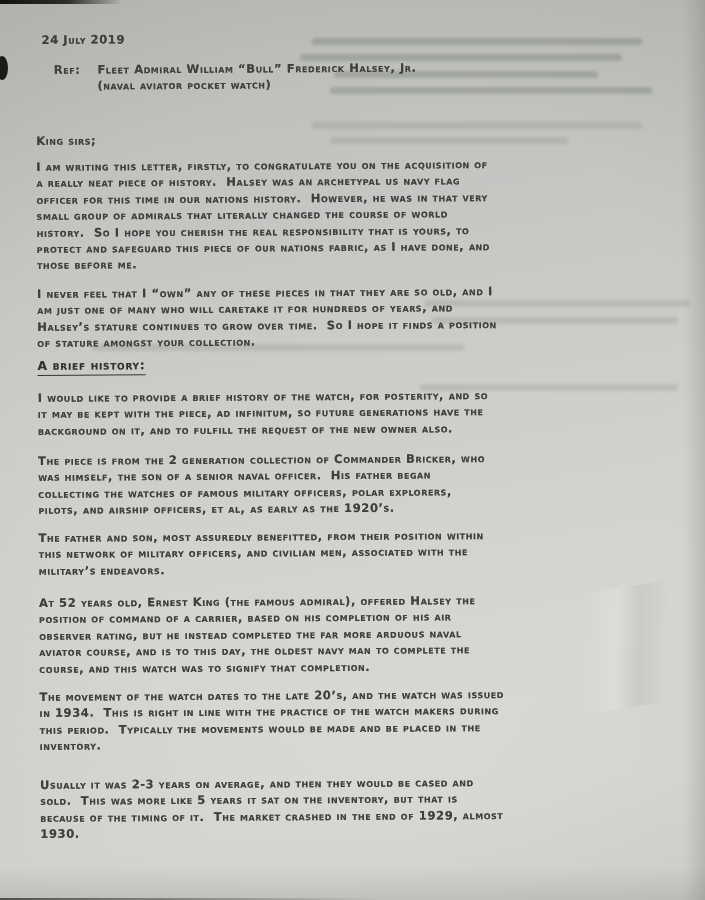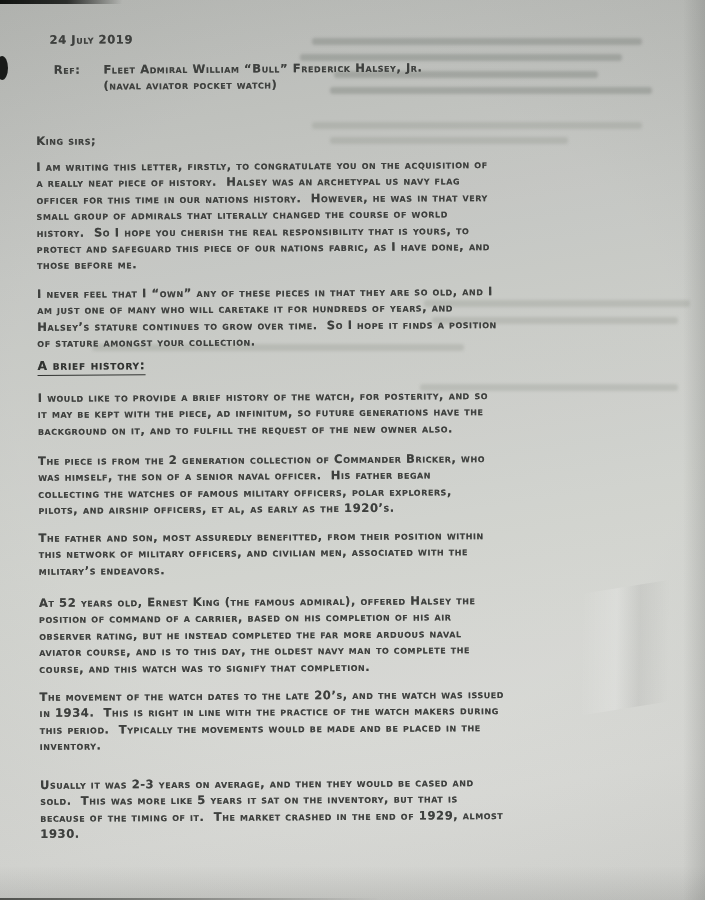--- a/index.html
+++ b/index.html
@@ -58,23 +58,23 @@
     position:absolute;
     font-variant:small-caps;
     font-weight:700;
     font-size:11.6px;
     line-height:16.4px;
     letter-spacing:0.55px;
     color:#3e403e;
     white-space:pre-wrap;
     text-shadow:0 0 0.4px rgba(62,64,62,0.55);
   }
-  .date{left:52px;top:30px;}
+  .date{left:44px;top:30px;}
   .ref-row{left:56px;top:60px;display:flex;}
-  .ref-label{margin-right:23px;}
+  .ref-label{margin-right:17px;}
   .salutation{left:38px;top:131px;}
   .heading{
     left:38px;top:356px;
     font-size:12.4px;color:#313331;
     border-bottom:1.6px solid #313331;
     padding-bottom:1px;
     letter-spacing:0.7px;
   }
   .p{left:38px;max-width:660px;}
   .p1{top:157px;} .p2{top:284px;} .p3{top:388px;} .p4{top:451px;}

